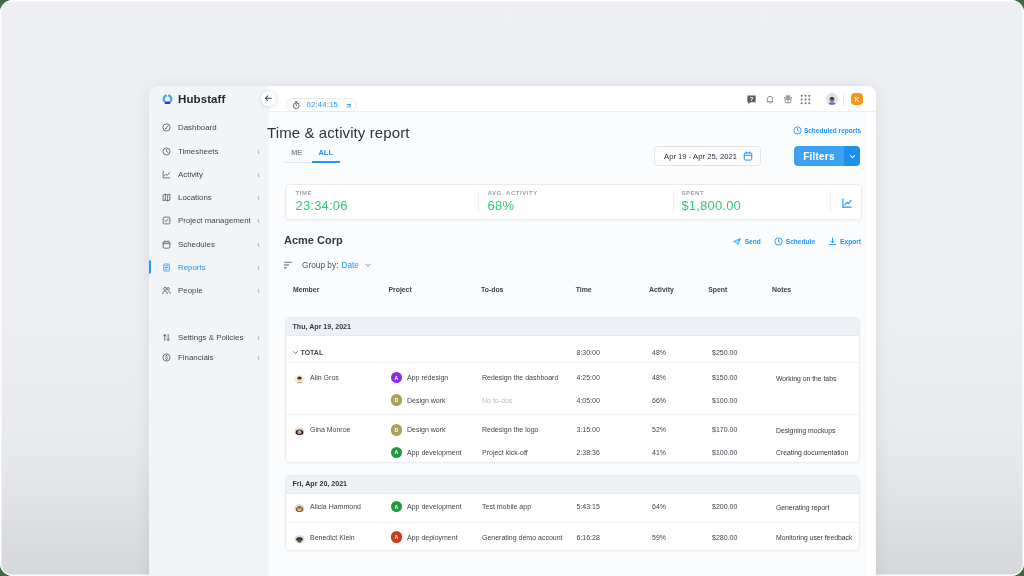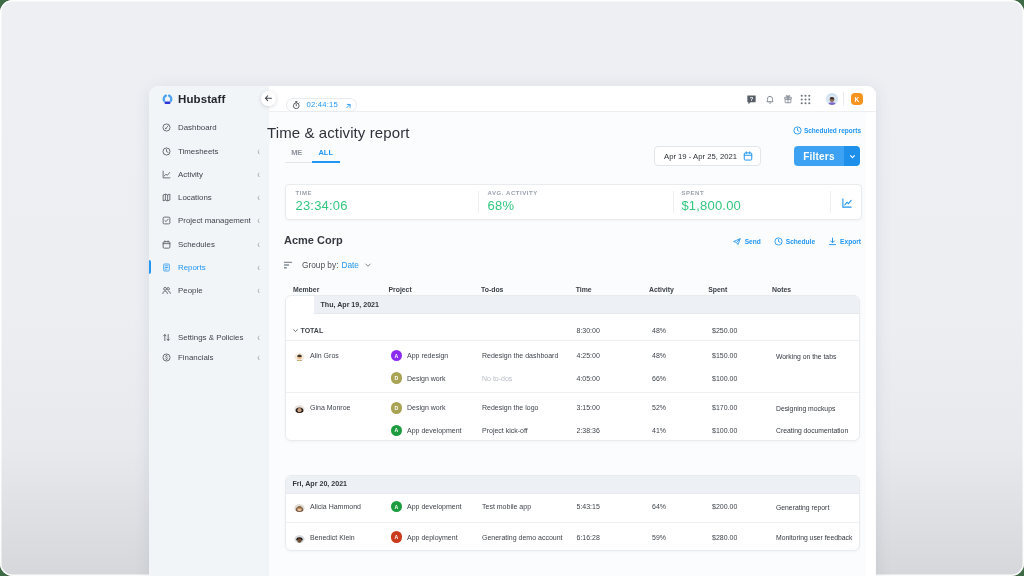--- a/index.html
+++ b/index.html
@@ -340,21 +340,21 @@
         </svg>
     </div>
     <div class="th" style="left:143.9px;">Member</div>
     <div class="th" style="left:239.4px;">Project</div>
     <div class="th" style="left:332px;">To-dos</div>
     <div class="th" style="left:426.7px;">Time</div>
     <div class="th" style="left:500px;">Activity</div>
     <div class="th" style="left:559.2px;">Spent</div>
     <div class="th" style="left:623px;">Notes</div>
 
-    <div class="gcard" style="top:209px; height:146px;padding-left:28px;">
+    <div class="gcard" style="top:231px; height:146px;">
       <div class="gband">
           <span>Thu, Apr 19, 2021</span>
         </div>
       <svg style="position:absolute; left:6px; top:31px;" width="7" height="7" viewBox="0 0 16 16" fill="none" stroke="#555b63" stroke-width="2" stroke-linecap="round" stroke-linejoin="round">
           <path d="M3.5 6 L8 10.5 L12.5 6"></path>
         </svg>
       <div class="cell b" style="left:14.5px; top:29.8px;">TOTAL</div>
       <div class="cell" style="left:290.5px; top:29.8px;">8:30:00</div>
       <div class="cell" style="left:366px; top:29.8px;">48%</div>
       <div class="cell" style="left:426px; top:29.8px;">$250.00</div>

